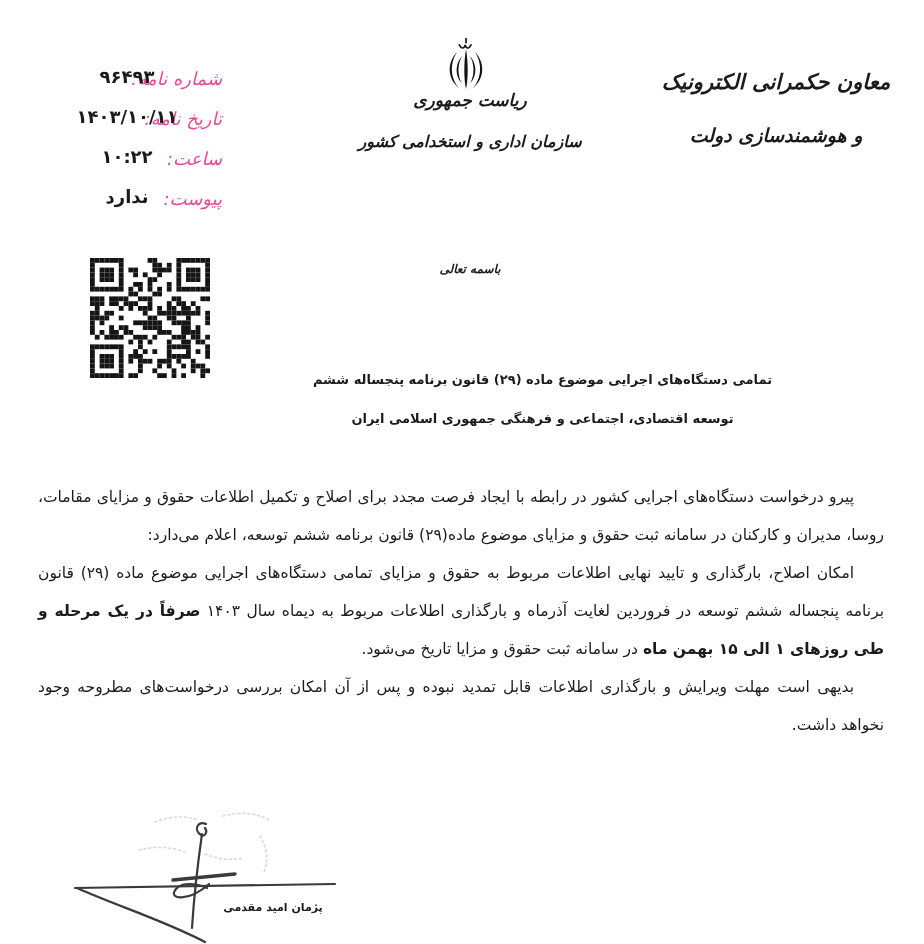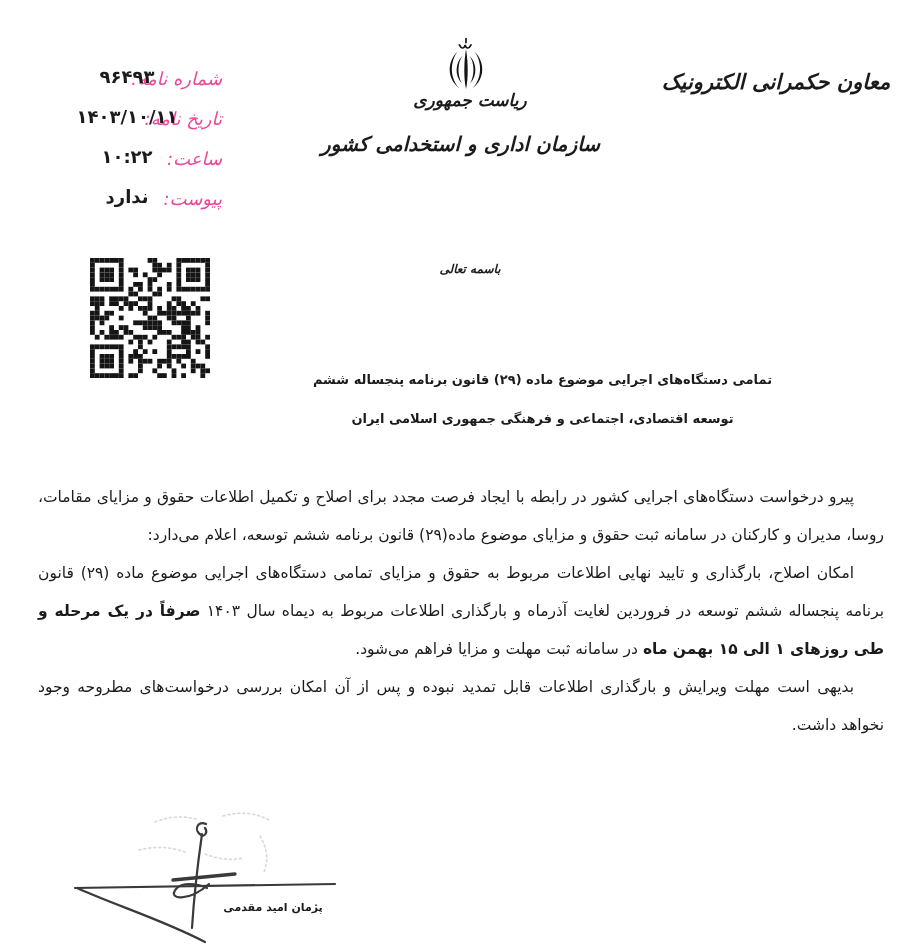--- a/index.html
+++ b/index.html
@@ -19,21 +19,21 @@
     font-size:18px;font-weight:600;white-space:nowrap;
   }
   
   .emblem{position:absolute;left:441px;top:36px;width:50px;height:56px;}
   .org-top{
     position:absolute;left:400px;top:90px;width:140px;text-align:center;
     font-size:17px;font-style:italic;font-weight:600;direction:rtl;white-space:nowrap;
   }
   .org-main{
     position:absolute;left:340px;top:132px;width:260px;text-align:center;
-    font-size:20px;font-style:italic;font-weight:700;direction:rtl;white-space:nowrap;
+    font-size:16px;font-style:italic;font-weight:700;direction:rtl;white-space:nowrap;
   }
   
   .right-head{position:absolute;left:640px;top:70px;width:272px;text-align:center;direction:rtl;}
   .rh1{font-size:21px;font-style:italic;font-weight:700;white-space:nowrap;text-align:center;}
   .rh2{font-size:19px;font-style:italic;font-weight:700;white-space:nowrap;margin-top:30px;}
   
   .qr{position:absolute;left:90px;top:258px;width:120px;height:120px;}
   
   .besm{
     position:absolute;left:90px;top:262px;width:760px;text-align:center;
@@ -95,20 +95,21 @@
     <g fill="none" stroke="#141414" stroke-width="2" stroke-linecap="round">
       <path d="M22,9 c2.5,5 6,5 7,0 c1,5 4.5,5 7,0"></path>
       <path d="M30,1.5 l0,5"></path>
     </g>
   </svg>
   <div class="org-top">ریاست جمهوری</div>
   <div class="org-main">سازمان اداری و استخدامی کشور</div>
 
   <div class="right-head">
     <div class="rh1">معاون حکمرانی الکترونیک</div>
+    <div class="rh2">و هوشمندسازی دولت</div>
   </div>
 
   <svg class="qr" id="qr" viewBox="0 0 125 125" xmlns="http://www.w3.org/2000/svg">
       <rect x="0" y="0" width="5" height="5" fill="#151515"></rect>
       <rect x="5" y="0" width="5" height="5" fill="#151515"></rect>
       <rect x="10" y="0" width="5" height="5" fill="#151515"></rect>
       <rect x="15" y="0" width="5" height="5" fill="#151515"></rect>
       <rect x="20" y="0" width="5" height="5" fill="#151515"></rect>
       <rect x="25" y="0" width="5" height="5" fill="#151515"></rect>
       <rect x="30" y="0" width="5" height="5" fill="#151515"></rect>
@@ -414,21 +415,21 @@
 
   <div class="besm">باسمه تعالی</div>
 
   <div class="title">
     <div>تمامی دستگاه‌های اجرایی موضوع ماده (۲۹) قانون برنامه پنجساله ششم</div>
     <div>توسعه اقتصادی، اجتماعی و فرهنگی جمهوری اسلامی ایران</div>
   </div>
 
   <div class="body">
     <p>پیرو درخواست دستگاه‌های اجرایی کشور در رابطه با ایجاد فرصت مجدد برای اصلاح و تکمیل اطلاعات حقوق و مزایای مقامات، روسا، مدیران و کارکنان در سامانه ثبت حقوق و مزایای موضوع ماده(۲۹) قانون برنامه ششم توسعه، اعلام می‌دارد:</p>
-    <p><span>امکان اصلاح، بارگذاری و تایید نهایی اطلاعات مربوط به حقوق و مزایای تمامی دستگاه‌های اجرایی موضوع ماده (۲۹) قانون برنامه پنجساله ششم توسعه در فروردین لغایت آذرماه و بارگذاری اطلاعات مربوط به دیماه سال ۱۴۰۳ </span><span class="b">صرفاً در یک مرحله و طی روزهای ۱ الی ۱۵ بهمن ماه</span><span> در سامانه ثبت مهلت و مزایا فراهم می‌شود.</span></p>
+    <p><span>امکان اصلاح، بارگذاری و تایید نهایی اطلاعات مربوط به حقوق و مزایای تمامی دستگاه‌های اجرایی موضوع ماده (۲۹) قانون برنامه پنجساله ششم توسعه در فروردین لغایت آذرماه و بارگذاری اطلاعات مربوط به دیماه سال ۱۴۰۳ </span><span class="b">صرفاً در یک مرحله و طی روزهای ۱ الی ۱۵ بهمن ماه</span><span> در سامانه ثبت حقوق و مزایا تاریخ می‌شود.</span></p>
     <p>بدیهی است مهلت ویرایش و بارگذاری اطلاعات قابل تمدید نبوده و پس از آن امکان بررسی درخواست‌های مطروحه وجود نخواهد داشت.</p>
   </div>
 
   <svg class="sig-svg" viewBox="0 0 300 140" xmlns="http://www.w3.org/2000/svg">
 
     <g fill="none" stroke="#b9b9b9" stroke-width="1.6" opacity="0.55" stroke-dasharray="2,3" stroke-linecap="round">
       <path d="M100,14 q22,-9 44,-2"></path>
       <path d="M168,8 q26,-7 46,4"></path>
       <path d="M205,28 q11,18 4,36"></path>
       <path d="M84,42 q24,-6 46,2"></path>

